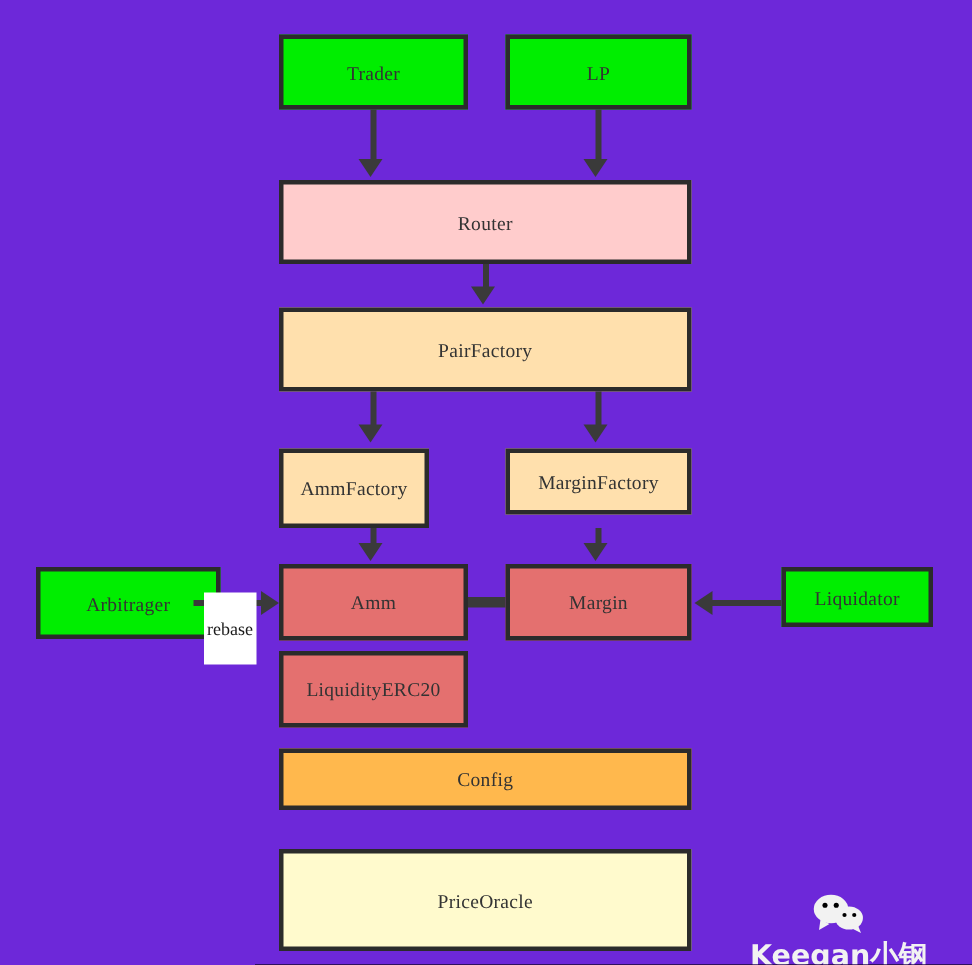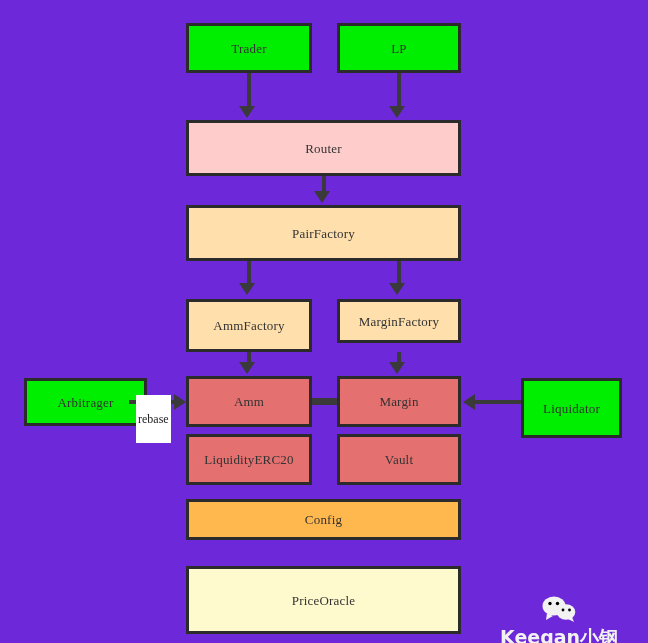--- a/index.html
+++ b/index.html
@@ -105,51 +105,48 @@
   </div>
 
   <div class="node" style="left:186px; top:120px; width:275px; height:56px; background:#FFCCCC;">
     <span>Router</span>
   </div>
 
   <div class="node" style="left:186px; top:205px; width:275px; height:56px; background:#FFE0AD;">
     <span>PairFactory</span>
   </div>
 
-  <div class="node" style="left:186px; top:299px; width:126px; height:53px; background:#FFE0AD;">
+  <div class="node" style="left:186px; top:299px; width:100px; height:53px; background:#FFE0AD;">
     <span>AmmFactory</span>
   </div>
 
   <div class="node" style="left:337px; top:299px; width:124px; height:44px; background:#FFE0AD;">
     <span>MarginFactory</span>
   </div>
 
   <div class="node" style="left:24px; top:378px; width:123px; height:48px; background:#00EE00;">
     <span>Arbitrager</span>
   </div>
 
   <div class="node" style="left:186px; top:376px; width:126px; height:51px; background:#E4706F;">
     <span>Amm</span>
   </div>
 
   <div class="node" style="left:337px; top:376px; width:124px; height:51px; background:#E4706F;">
     <span>Margin</span>
   </div>
 
-  <div class="node" style="left:521px; top:378px; width:101px; height:60px; background:#00EE00;align-items:center;">
+  <div class="node" style="left:521px; top:378px; width:101px; height:40px; background:#00EE00;align-items:center;">
     <span>Liquidator</span>
   </div>
 
   <div class="node" style="left:186px; top:434px; width:126px; height:51px; background:#E4706F;">
     <span>LiquidityERC20</span>
   </div>
 
-  <div class="node" style="left:337px; top:434px; width:124px; height:51px; background:#E4706F;">
-    <span>Vault</span>
-  </div>
 
   <div class="node" style="left:186px; top:499px; width:275px; height:41px; background:#FFB84D;">
     <span>Config</span>
   </div>
 
   <div class="node" style="left:186px; top:566px; width:275px; height:68px; background:#FFFACD;">
     <span>PriceOracle</span>
   </div>
 
   <div class="edge-v" style="left:247px; top:73px; height:36px;"></div>

